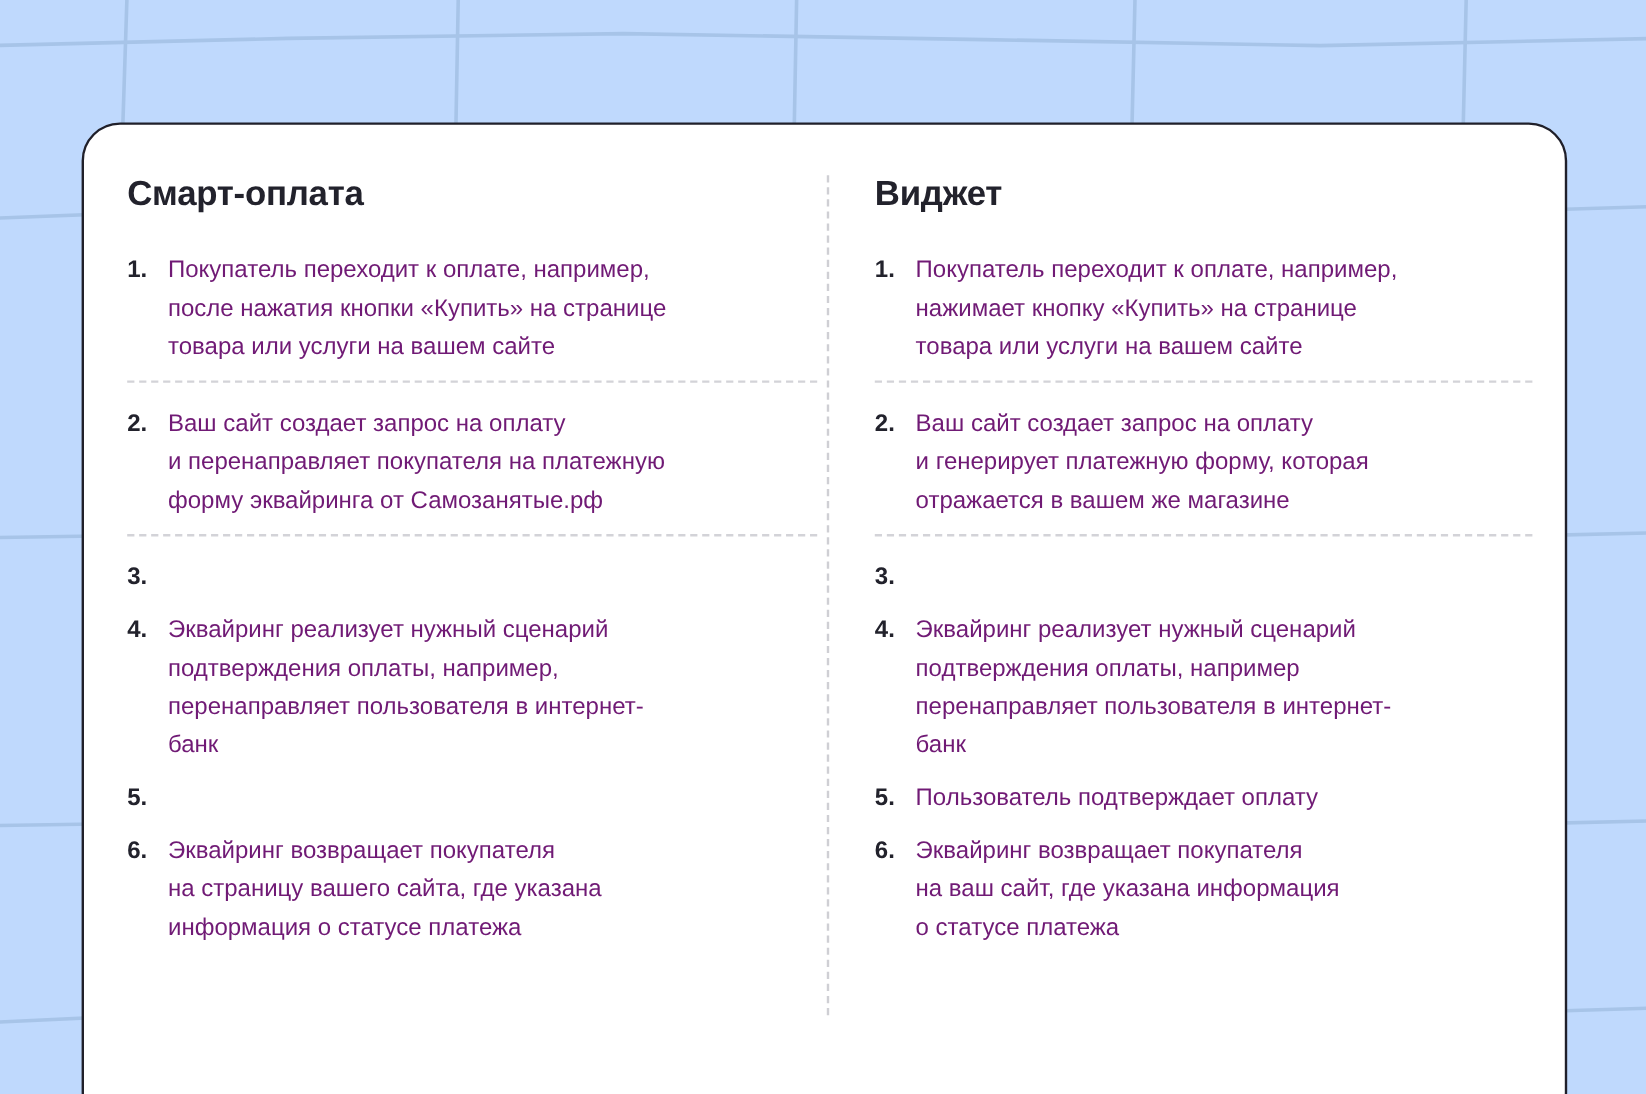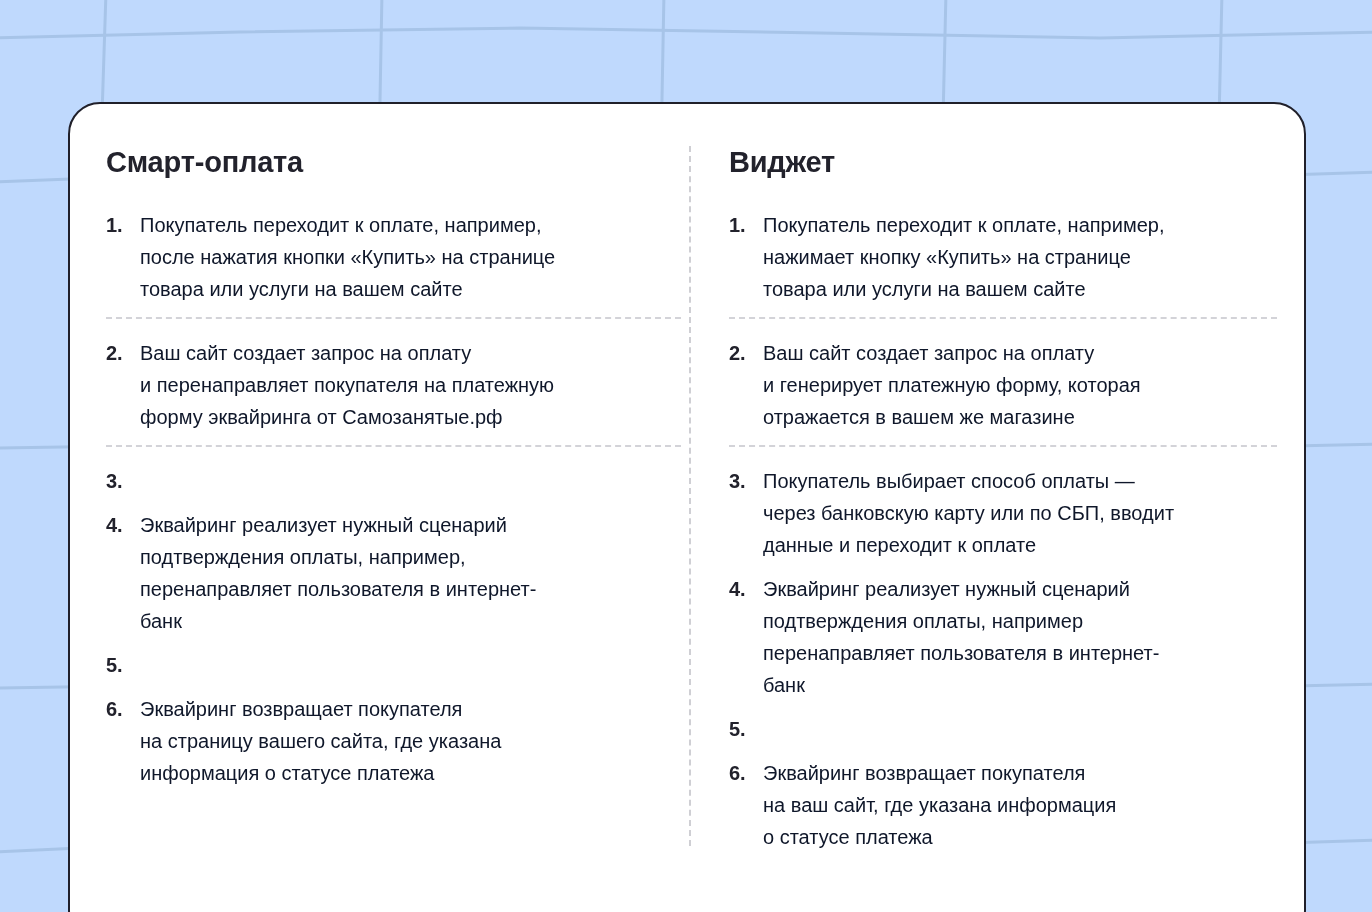--- a/index.html
+++ b/index.html
@@ -114,21 +114,21 @@
   .step-num {
     flex: 0 0 auto;
     width: 34px;
     font-size: 20px;
     font-weight: bold;
     color: #22222c;
     line-height: 32px;
   }
   .step-text {
     font-size: 20px;
-    color: #0f172a;
+    color: #701a75;
     line-height: 32px;
     white-space: pre-line;
   }
 </style>
 </head>
 <body>
 
 <svg id="bg-grid" viewBox="0 0 1372 912" preserveAspectRatio="none" aria-hidden="true">
   <rect x="0" y="0" width="1372" height="912" fill="#bfd9fd"></rect>
   <g stroke="#a7c4e8" stroke-width="3" fill="none" stroke-linecap="round">
@@ -226,33 +226,31 @@
 и генерирует платежную форму, которая
 отражается в вашем же магазине</span>
             </li>
           </ol>
         </div>
 
         <div class="group g3">
           <ol class="steps">
             <li class="step">
               <span class="step-num">3.</span>
-              <span class="step-text">Покупатель выбирает способ оплаты —
-через банковскую карту или по СБП, вводит
-данные и переходит к оплате</span>
             </li>
             <li class="step">
               <span class="step-num">4.</span>
               <span class="step-text">Эквайринг реализует нужный сценарий
 подтверждения оплаты, например
 перенаправляет пользователя в интернет-
 банк</span>
             </li>
             <li class="step">
               <span class="step-num">5.</span>
+              <span class="step-text">Пользователь подтверждает оплату</span>
             </li>
             <li class="step">
               <span class="step-num">6.</span>
               <span class="step-text">Эквайринг возвращает покупателя
 на ваш сайт, где указана информация
 о статусе платежа</span>
             </li>
           </ol>
         </div>
       </div>

